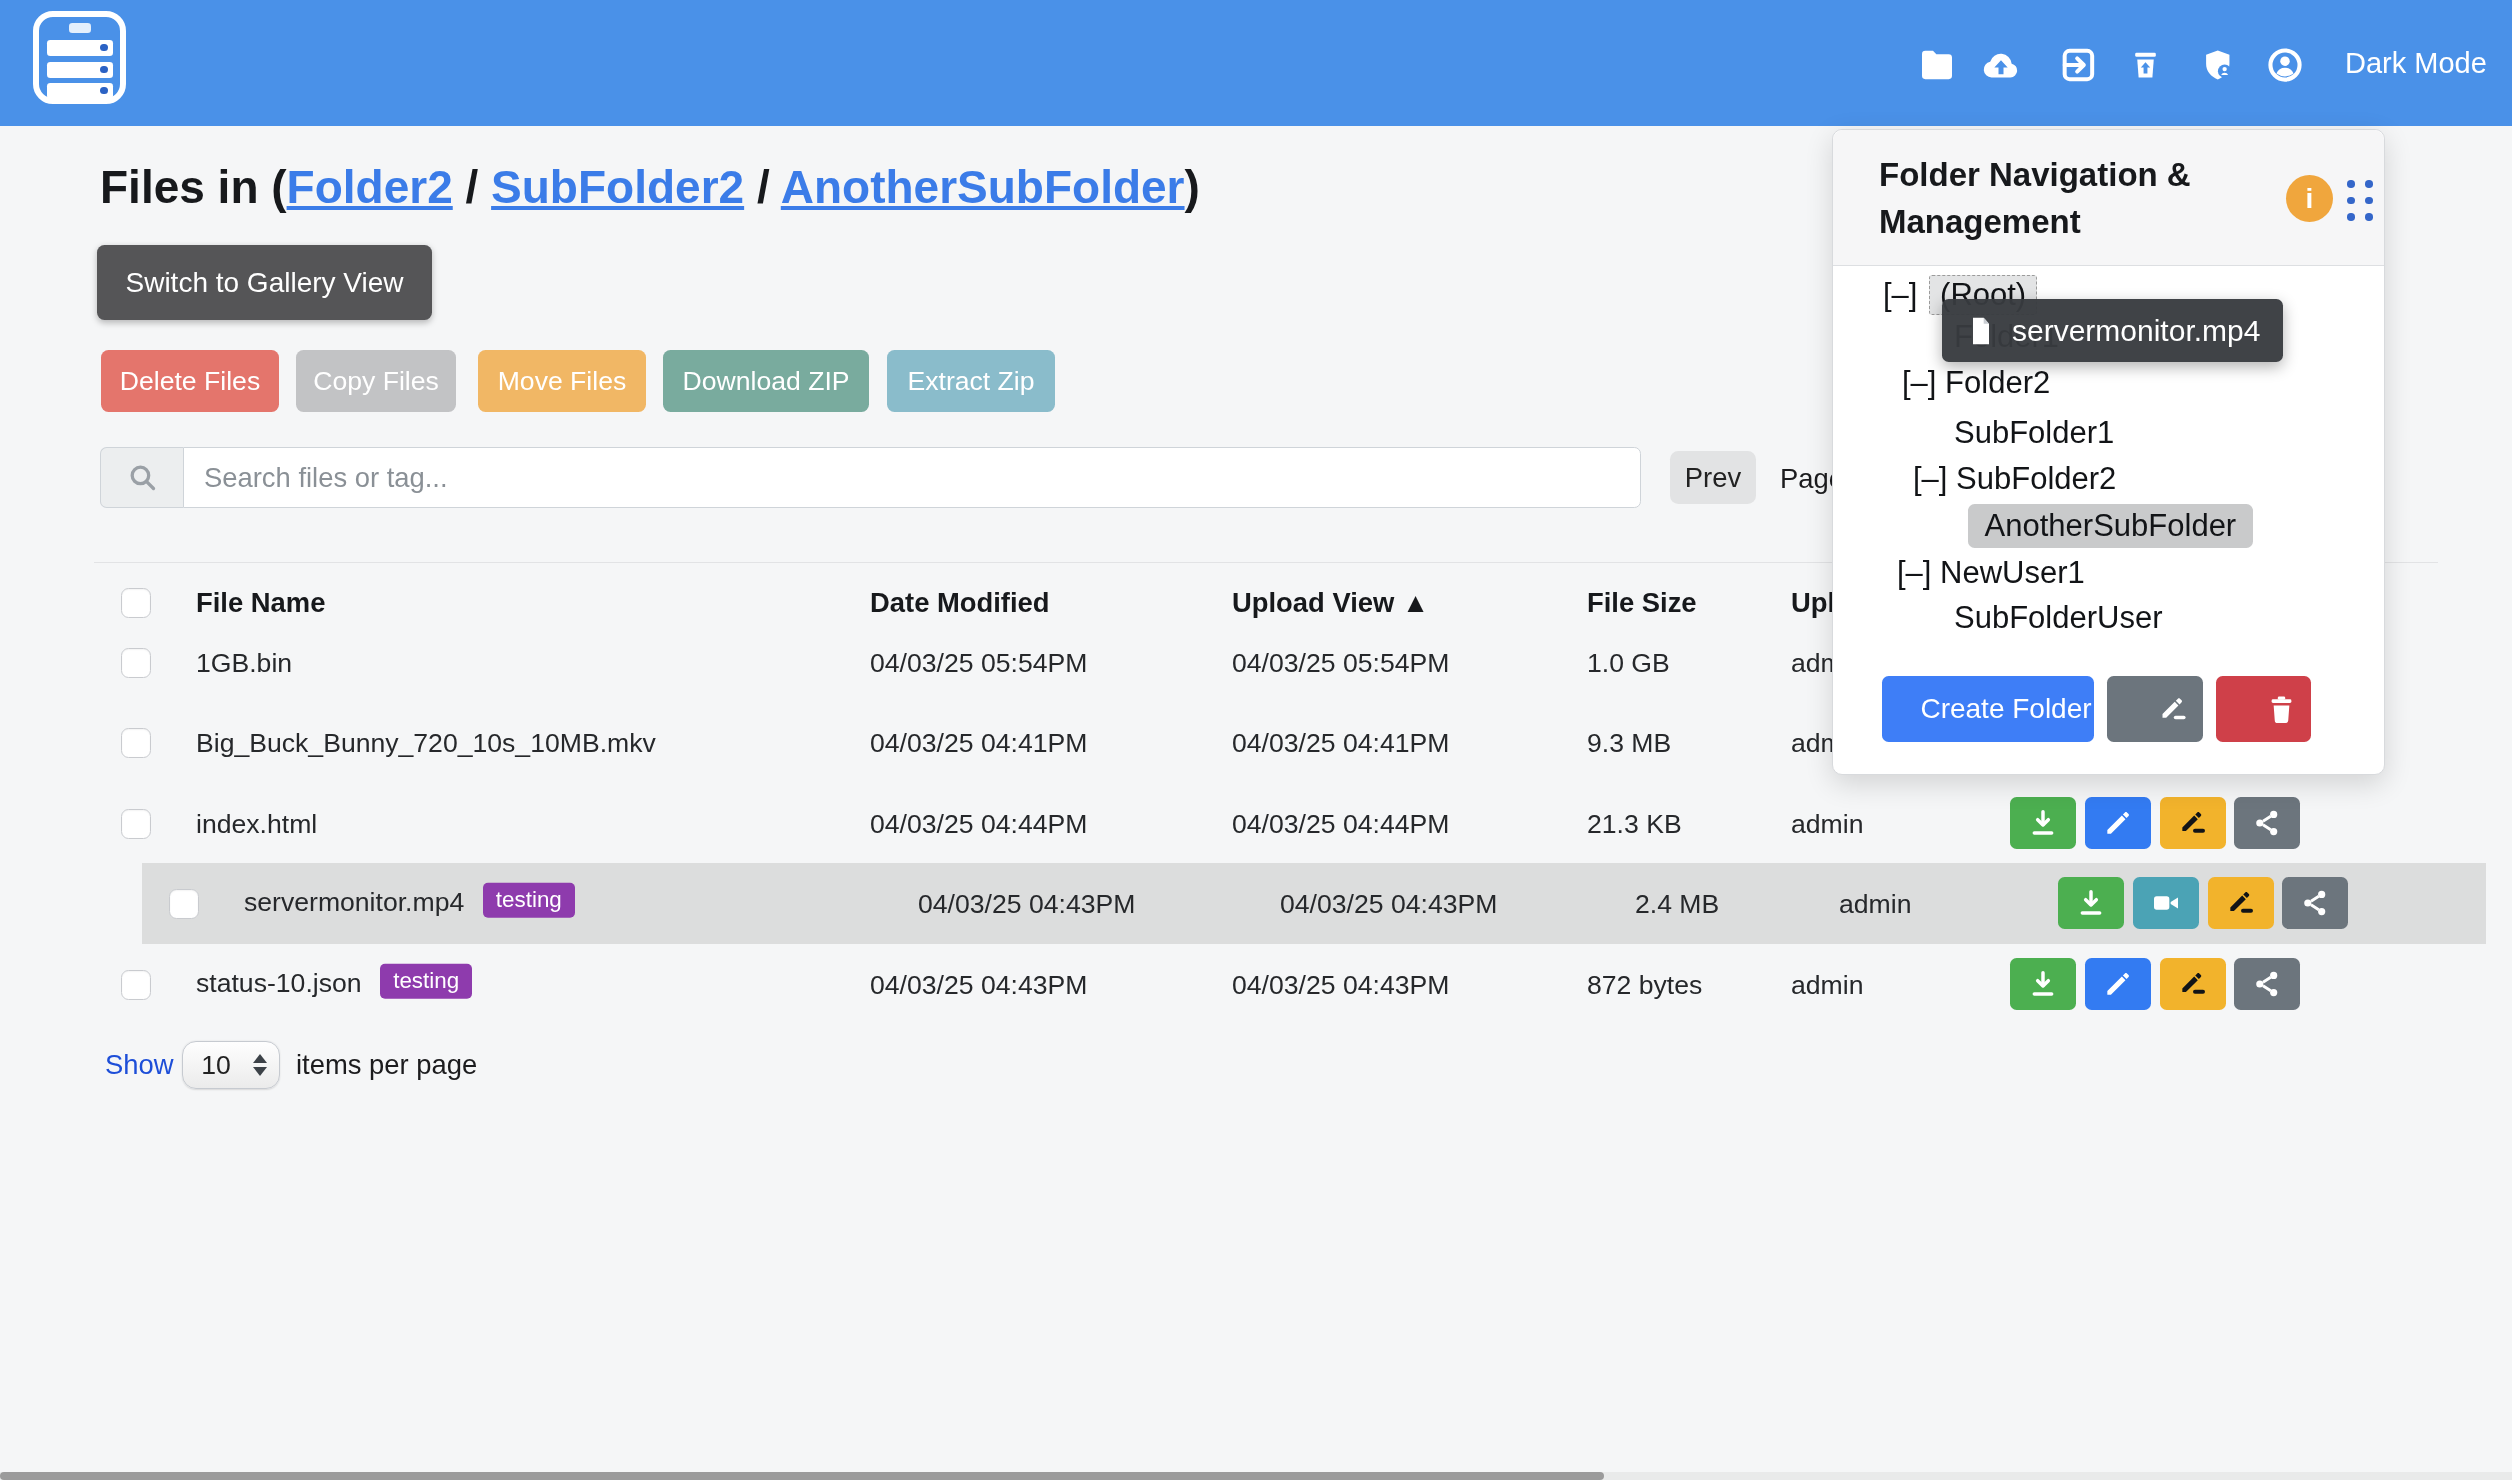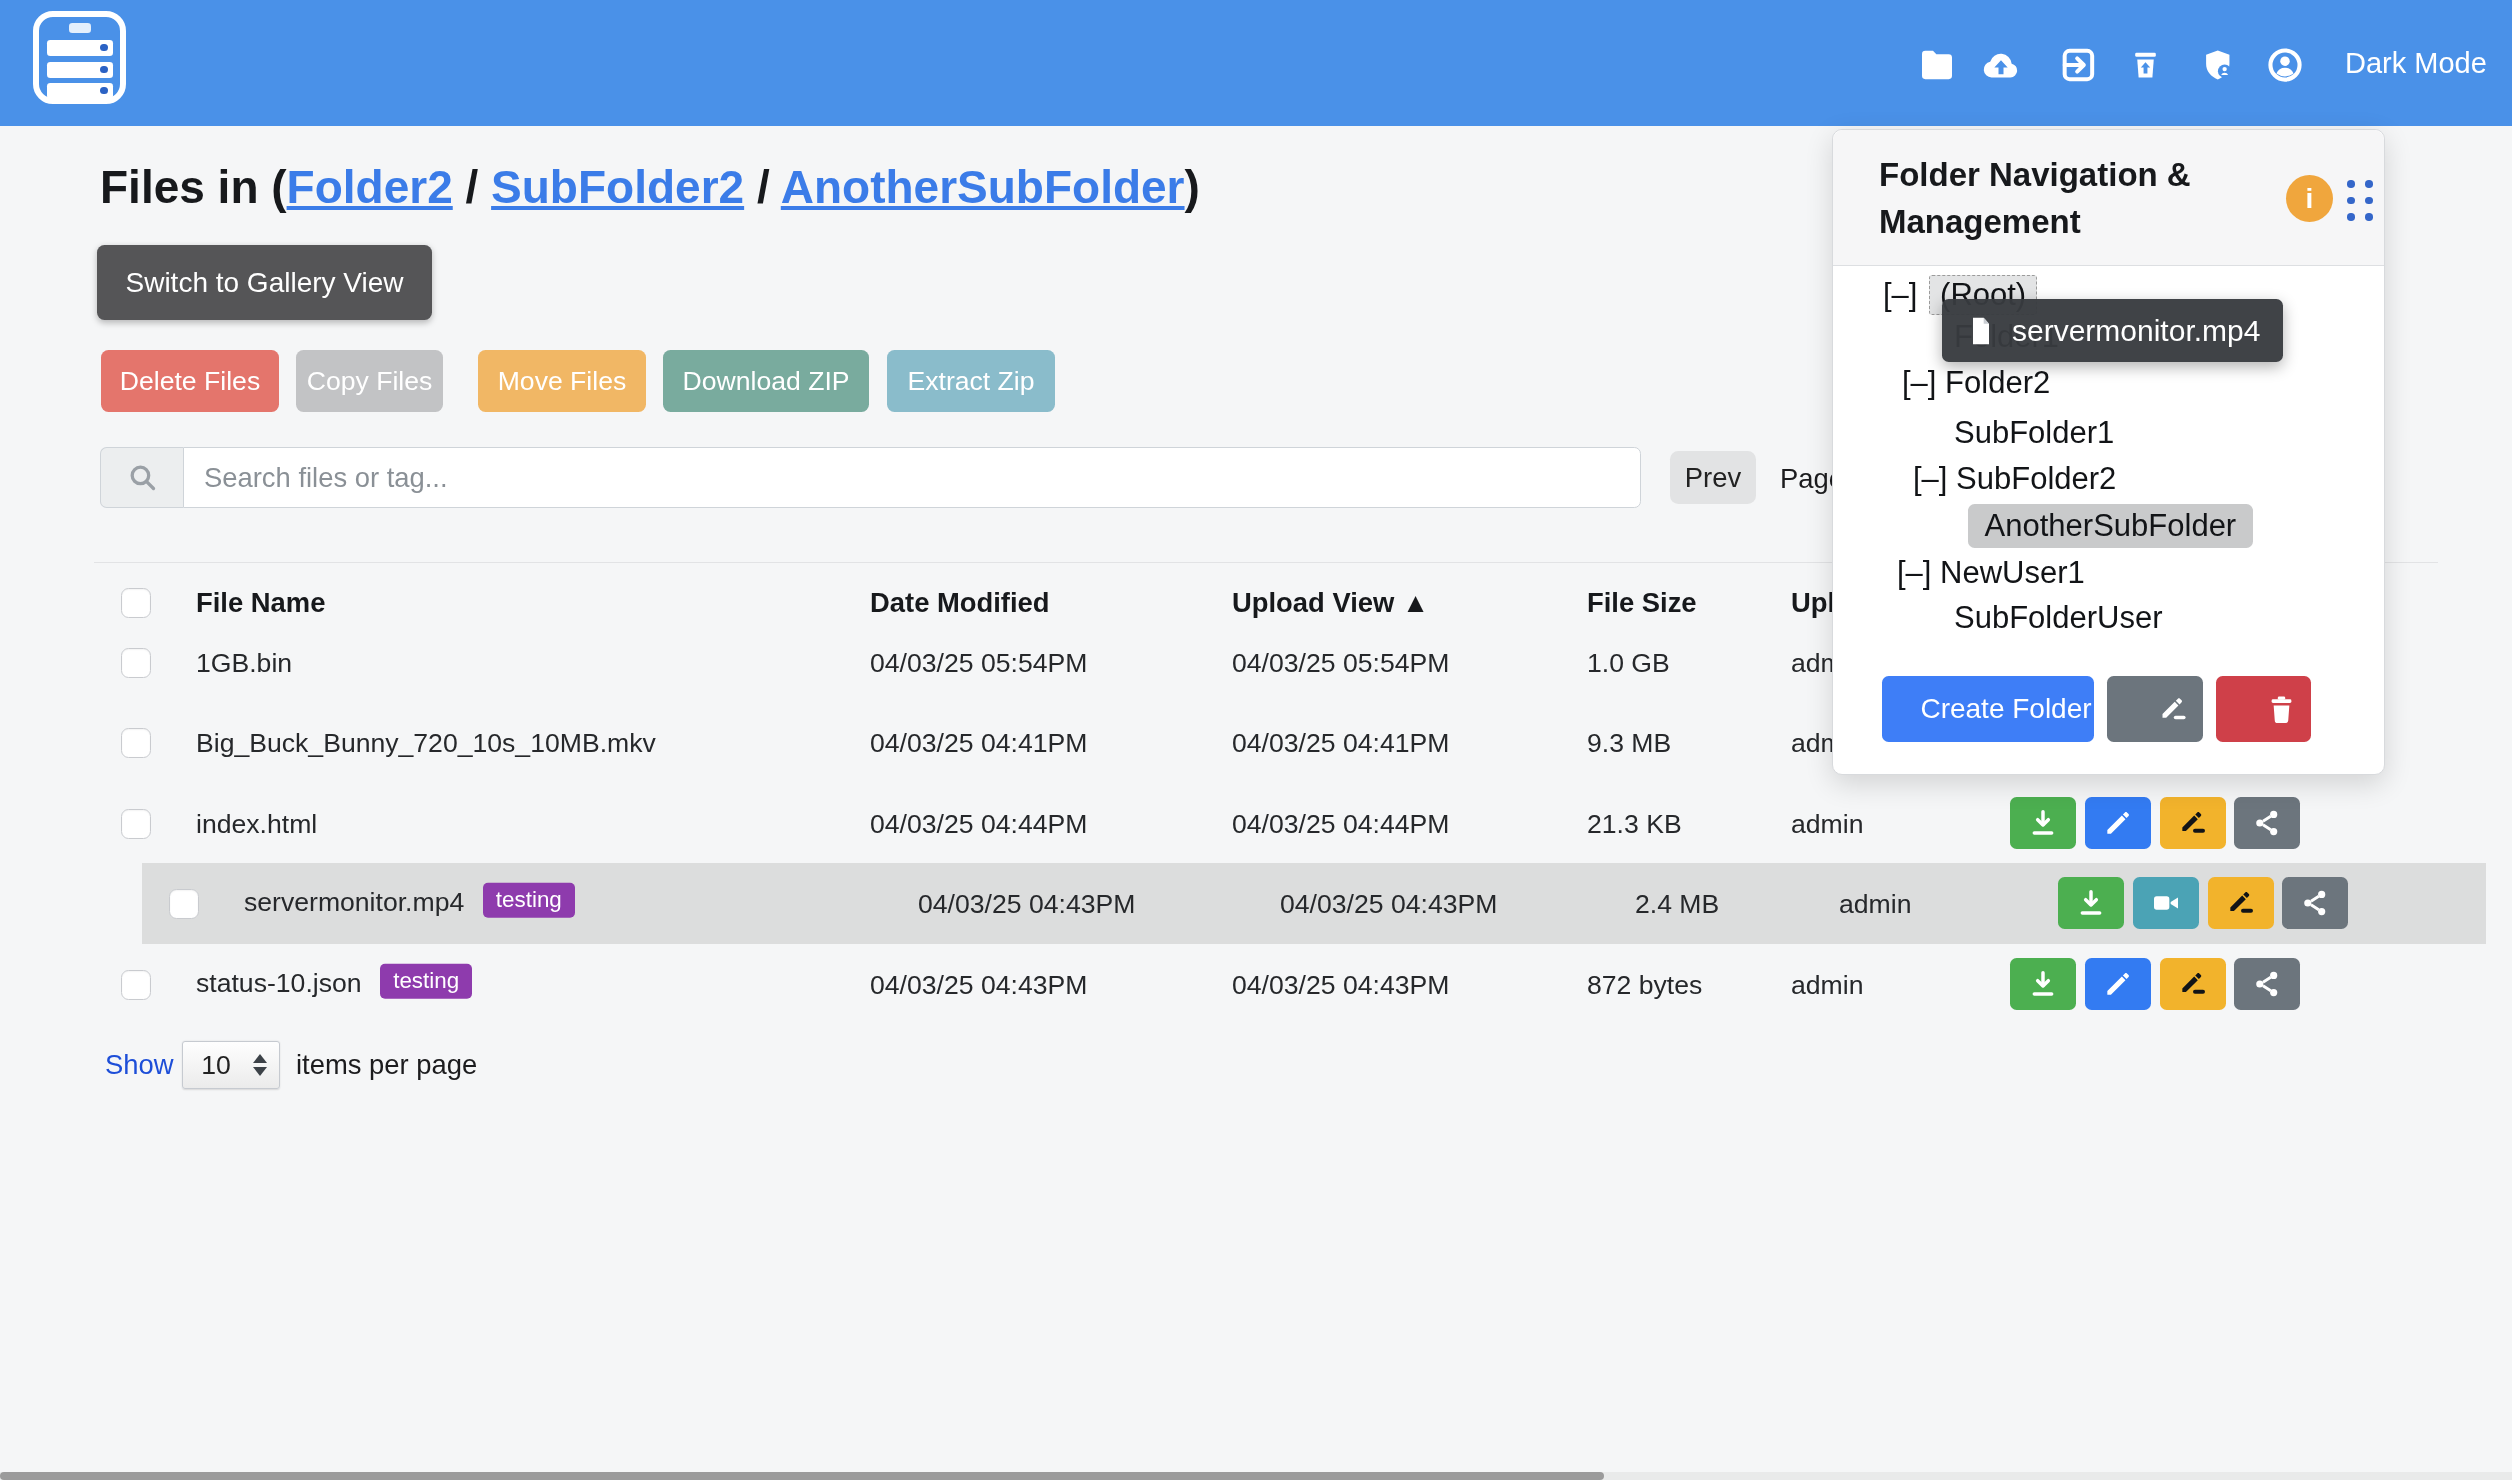--- a/index.html
+++ b/index.html
@@ -20,21 +20,21 @@
 
   
   .crumb { position:absolute; left:100px; top:160px; font-size:46px; font-weight:bold; color:#17191c; }
   .crumb a { color:#3b7ce8; text-decoration:underline; cursor:pointer; }
 
   
   .btn { position:absolute; display:flex; align-items:center; justify-content:center; color:#fff; border-radius:7.5px; cursor:pointer; }
   .gallery { left:97px; top:245px; width:335px; height:75px; background:#555557; font-size:28px; box-shadow:0 2.5px 6.6px rgba(0,0,0,.25); }
   .tb { top:350px; height:62px; font-size:26.6px; }
   .tb-del { left:101px; width:178px; background:#e4756c; }
-  .tb-copy { left:296px; width:147px; background:#c2c3c5; }
+  .tb-copy { left:296px; width:160px; background:#c2c3c5; }
   .tb-move { left:478px; width:168px; background:#f1b765; }
   .tb-dzip { left:663px; width:206px; background:#79ab9e; }
   .tb-ezip { left:887px; width:168px; background:#8abccb; }
 
   
   .search-icon-box { position:absolute; left:100px; top:447px; width:83px; height:61px; background:#eceeef; border:1.7px solid #cfd4d9; border-right:none; border-radius:6.6px 0 0 6.6px; display:flex; align-items:center; justify-content:center; }
   .search-input { position:absolute; left:183px; top:447px; width:1458px; height:61px; border:1.7px solid #cfd4d9; border-radius:0 6.6px 6.6px 0; background:#fff; font-size:27.4px; padding:0 20px; color:#15803d; font-family:"Liberation Sans",sans-serif; outline:none; }
   .search-input::placeholder { color:#8a9096; }
   .prev { left:1670px; top:451px; width:86px; height:53px; background:#e2e3e4; color:#222; border-radius:8.3px; font-size:27.4px; }
   .pagelabel { position:absolute; left:1780px; top:463px; font-size:27.4px; color:#1c1c1e; white-space:nowrap; }
@@ -50,21 +50,21 @@
   .abtn { position:absolute; top:14px; width:66px; height:52px; border-radius:6.6px; display:flex; align-items:center; justify-content:center; }
   .abtn svg { width:32px; height:32px; }
   .a1 { left:1916px; background:#4caf50; }
   .a2 { left:1991px; background:#337bf2; }
   .a2.video { background:#4ba3b5; }
   .a3 { left:2066px; background:#f2b32c; }
   .a4 { left:2140px; background:#6c757d; }
 
   
   .showlbl { position:absolute; left:105px; top:1049px; font-size:27.4px; color:#1d4ed8;text-align:center; }
-  .pp-select { position:absolute; left:182px; top:1041px; width:98px; height:48px; border:1.7px solid #c6cad0; border-radius:3px; background:linear-gradient(#fefefe,#ebebeb); display:flex; align-items:center; justify-content:space-between; padding:0 11.6px 0 18.3px; font-size:26.6px; color:#222; box-shadow:0 0.8px 1.7px rgba(0,0,0,.12); }
+  .pp-select { position:absolute; left:182px; top:1041px; width:98px; height:48px; border:1.7px solid #c6cad0; border-radius:14px; background:linear-gradient(#fefefe,#ebebeb); display:flex; align-items:center; justify-content:space-between; padding:0 11.6px 0 18.3px; font-size:26.6px; color:#222; box-shadow:0 0.8px 1.7px rgba(0,0,0,.12); }
   .pp-arrows { display:flex; flex-direction:column; gap:3.3px; }
   .pp-arrows i { display:block; width:0; height:0; border-left:7.5px solid transparent; border-right:7.5px solid transparent; }
   .pp-arrows .up { border-bottom:9.1px solid #3c4248; }
   .pp-arrows .dn { border-top:9.1px solid #3c4248; }
   .itemslbl { position:absolute; left:296px; top:1049px; font-size:27.4px; color:#1c1c1e; }
 
   
   .panel { position:absolute; left:1832px; top:129px; width:553px; height:646px; background:#fff; border:0.8px solid #d8dadd; border-radius:10px; box-shadow:0 8.3px 28px rgba(0,0,0,.14); z-index:10; }
   .panel-hd { position:absolute; left:0; top:0; right:0; height:136px; background:#f6f6f7; border-bottom:1.7px solid #ddDFE2; border-radius:10px 10px 0 0; }
   .panel-title { position:absolute; left:46px; top:21px; width:382px; font-size:33px; font-weight:bold; line-height:47px; color:#17191c; }

